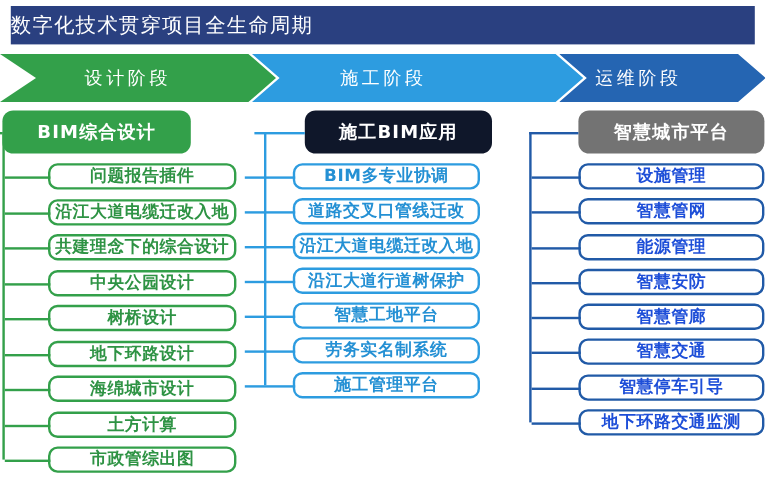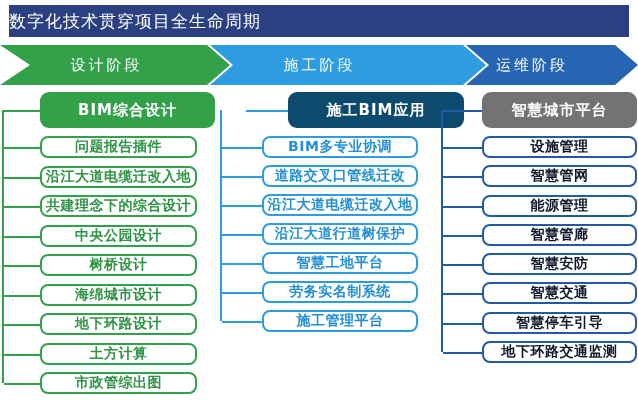--- a/index.html
+++ b/index.html
@@ -42,37 +42,37 @@
   .col .items{display:flex;flex-direction:column;}
   .col .item{
     position:relative;height:22px;background:#fff;box-sizing:border-box;
     border:2px solid;border-radius:8px;
     display:flex;align-items:center;justify-content:center;
     font-size:14px;font-weight:600;letter-spacing:0.5px;
   }
   
   .col-design{left:2px;width:195px;}
   .col-design .trunk{border-left:2px solid #33a04a;height:273px;}
-  .col-design .hdr{margin-left:38px;width:175px;background:#33a04a;}
+  .col-design .hdr{width:157px;background:#33a04a;}
   .col-design .items{margin-left:38px;width:157px;gap:7.5px;}
   .col-design .item{border-color:#33a04a;color:#2e9344;text-align:right;}
   .col-design .hdr::before,.col-design .item::before{width:38px;border-top:2px solid #33a04a;}
   
   .col-build{left:220px;width:198px;}
   .col-build .trunk{border-left:2px solid #2d9ce0;height:211px;}
-  .col-build .hdr{margin-left:68px;width:176px;background:#0c4a6e;}
-  .col-build .items{margin-left:42px;width:156px;gap:7px;text-align:right;}
+  .col-build .hdr{margin-left:34px;width:156px;background:#0f172a;}
+  .col-build .items{margin-left:24px;width:156px;gap:7px;text-align:right;}
   .col-build .item{border-color:#2d9ce0;color:#2490d4;}
   .col-build .hdr::before,.col-build .item::before{width:42px;border-top:2px solid #2d9ce0;}
   
   .col-ops{left:441px;width:196px;}
   .col-ops .trunk{border-left:2px solid #215aa7;height:242px;}
   .col-ops .hdr{margin-left:41px;width:155px;background:#737373;}
   .col-ops .items{margin-left:41px;width:155px;gap:7.3px;}
-  .col-ops .item{border-color:#215aa7;color:#0f172a;}
+  .col-ops .item{border-color:#215aa7;color:#1d4ed8;}
   .col-ops .hdr::before,.col-ops .item::before{width:41px;border-top:2px solid #215aa7;}
 </style>
 </head>
 <body>
 
 <div class="titlebar">
   <span>数字化技术贯穿项目全生命周期</span>
 </div>
 
 <div class="arrow arrow-design"></div>
@@ -85,22 +85,22 @@
 
 <div class="col col-design">
   <div class="trunk"></div>
   <div class="hdr">BIM综合设计</div>
   <div class="items">
     <div class="item">问题报告插件</div>
     <div class="item">沿江大道电缆迁改入地</div>
     <div class="item">共建理念下的综合设计</div>
     <div class="item">中央公园设计</div>
     <div class="item">树桥设计</div>
+    <div class="item">地下环路设计</div>
     <div class="item">海绵城市设计</div>
-    <div class="item">地下环路设计</div>
     <div class="item">土方计算</div>
     <div class="item">市政管综出图</div>
   </div>
 </div>
 
 <div class="col col-build">
   <div class="trunk"></div>
   <div class="hdr">施工BIM应用</div>
   <div class="items">
     <div class="item">BIM多专业协调</div>
@@ -113,19 +113,19 @@
   </div>
 </div>
 
 <div class="col col-ops">
   <div class="trunk"></div>
   <div class="hdr">智慧城市平台</div>
   <div class="items">
     <div class="item">设施管理</div>
     <div class="item">智慧管网</div>
     <div class="item">能源管理</div>
+    <div class="item">智慧安防</div>
     <div class="item">智慧管廊</div>
-    <div class="item">智慧安防</div>
     <div class="item">智慧交通</div>
     <div class="item">智慧停车引导</div>
     <div class="item">地下环路交通监测</div>
   </div>
 </div>
 
 </body></html>

